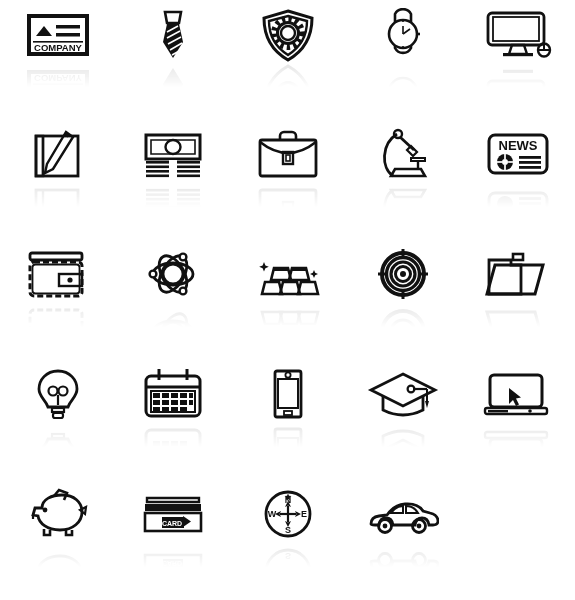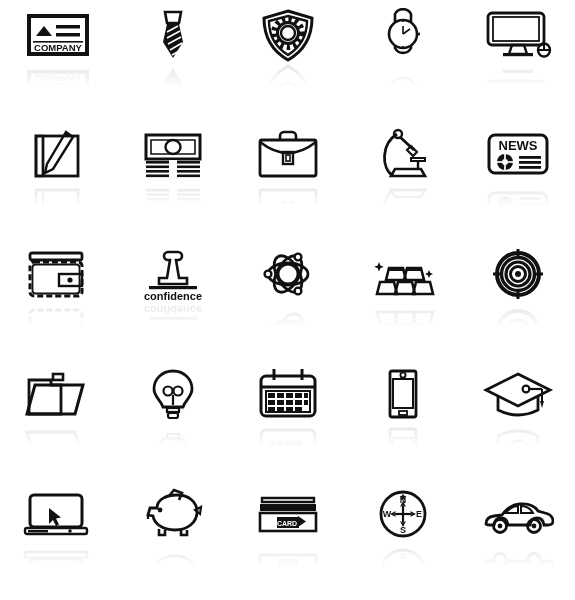--- a/index.html
+++ b/index.html
@@ -259,33 +259,20 @@
         <rect x="37" y="26" width="23" height="12" fill="none" stroke="#111" stroke-width="2.4"></rect>
         <circle cx="48" cy="32" r="2.6" fill="#111"></circle>
       </svg>
       <svg class="refl" viewBox="0 0 72 55">
         <rect x="8" y="5" width="52" height="7" rx="2" fill="none" stroke="#111" stroke-width="2.8"></rect>
         <rect x="8" y="14" width="52" height="34" rx="4" fill="none" stroke="#111" stroke-width="3" stroke-dasharray="6 3"></rect>
       </svg>
     </div>
   </div>
 
-  <div class="cell">
-    <div class="art">
-      <svg viewBox="0 0 72 55">
-        <path d="M31 4 h10 a4 4 0 0 1 0 8 l-2 0 l3 18 h8 v6 h-28 v-6 h8 l3 -18 l-2 0 a4 4 0 0 1 0 -8 Z" fill="none" stroke="#111" stroke-width="2.6"></path>
-        <rect x="12" y="38" width="48" height="3.2" fill="#111"></rect>
-        <text class="lbl" x="36" y="52" text-anchor="middle" font-size="11" fill="#111">confidence</text>
-      </svg>
-      <svg class="refl" viewBox="0 0 72 55">
-        <text class="lbl" x="36" y="52" text-anchor="middle" font-size="11" fill="#111">confidence</text>
-        <rect x="12" y="38" width="48" height="3.2" fill="#111"></rect>
-      </svg>
-    </div>
-  </div>
 
   <div class="cell">
     <div class="art">
       <svg viewBox="0 0 72 55">
         <g fill="none" stroke="#111" stroke-width="2.8">
           <ellipse cx="36" cy="26" rx="20" ry="11"></ellipse>
           <ellipse cx="36" cy="26" rx="20" ry="11" transform="rotate(60 36 26)"></ellipse>
           <ellipse cx="36" cy="26" rx="20" ry="11" transform="rotate(120 36 26)"></ellipse>
           <circle cx="36" cy="26" r="10"></circle>
         </g>

